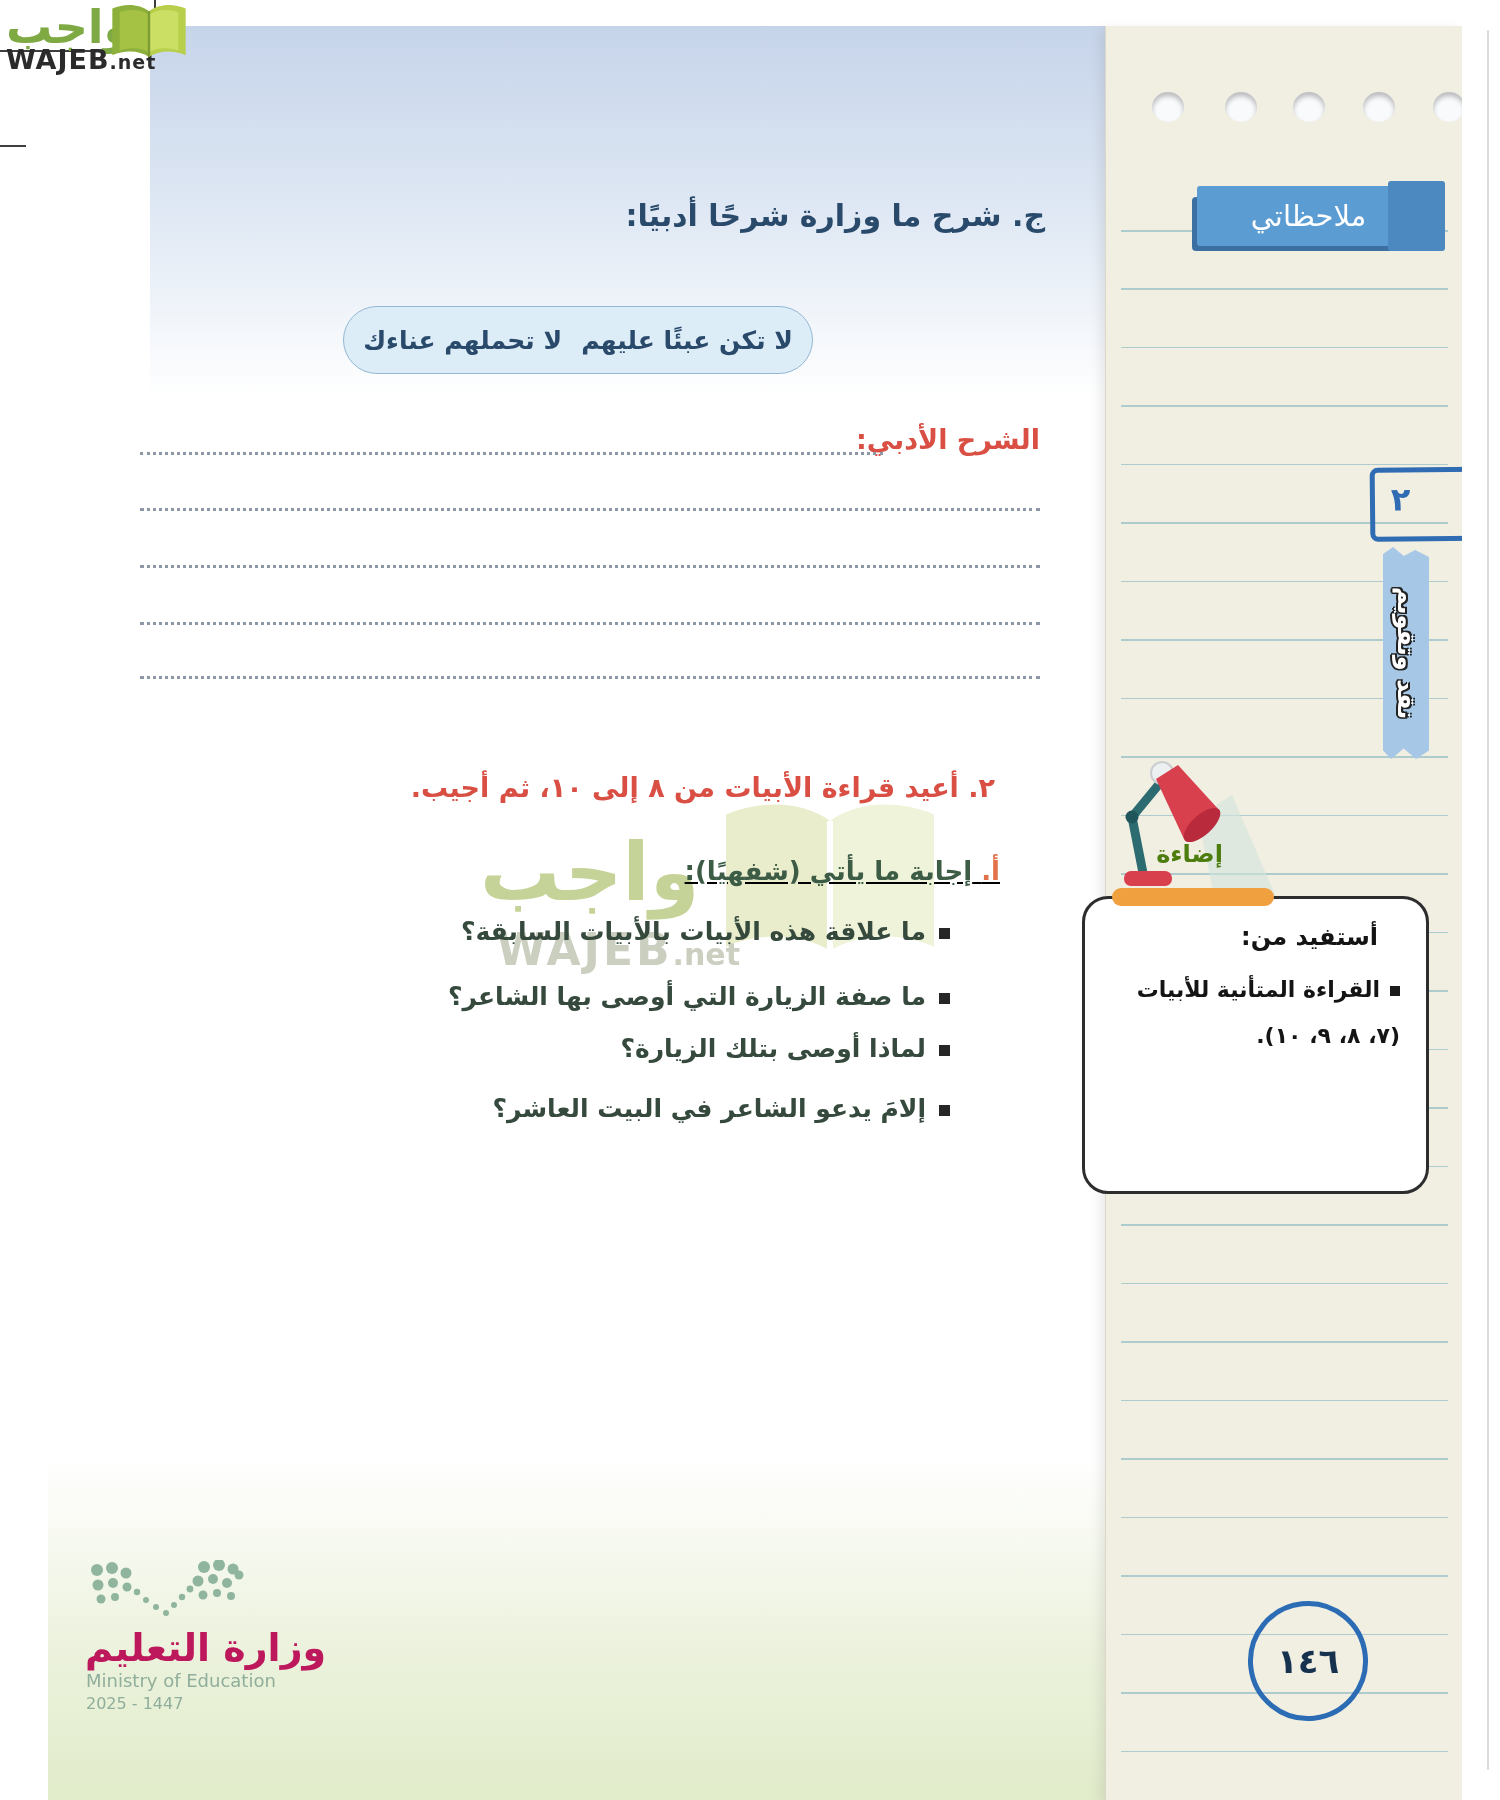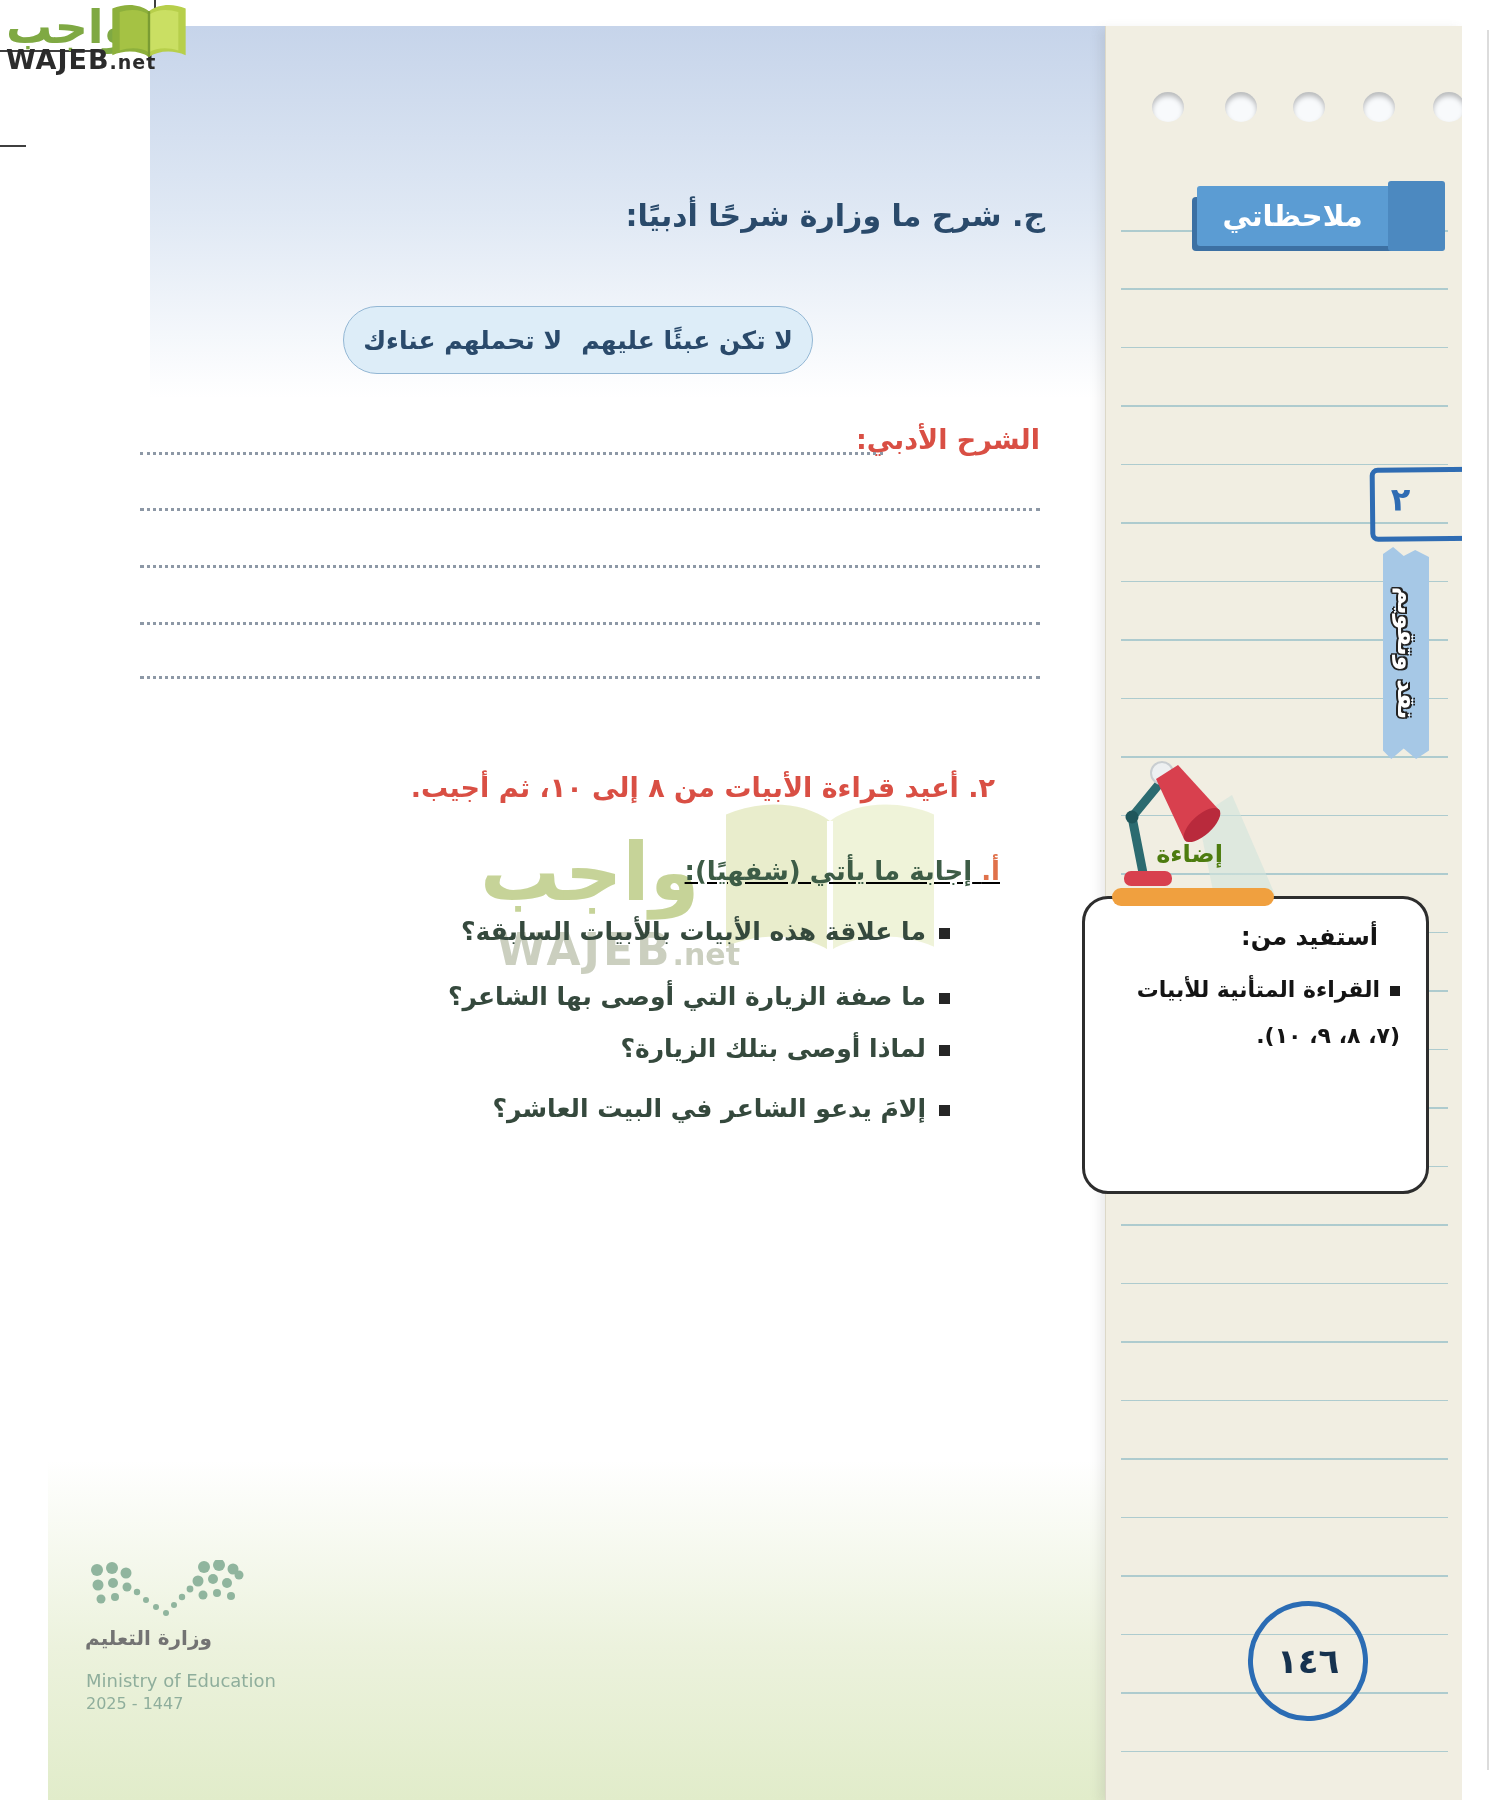--- a/index.html
+++ b/index.html
@@ -36,37 +36,37 @@
   .question{font-size:25px;font-weight:bold;color:#35493d;direction:rtl;white-space:nowrap;z-index:2;}
   .question .sq{display:inline-block;width:11px;height:11px;background:#262626;margin-left:13px;vertical-align:middle;}
 
   
   .wm{z-index:1;pointer-events:none;}
   .wm-ar{left:480px;top:833px;font-size:80px;font-weight:bold;color:#a9bd62;opacity:.65;direction:rtl;line-height:1;}
   .wm-en{left:497px;top:928px;font-size:44px;font-weight:900;color:#c2c7b5;letter-spacing:3px;opacity:.85;line-height:1;}
   .wm-en .net{font-size:30px;letter-spacing:0;}
 
   
-  .min-ar{left:85px;top:1626px;font-size:20px;font-weight:bold;color:#737373;direction:rtl;z-index:2;}
+  .min-ar{left:85px;top:1626px;font-size:38px;font-weight:bold;color:#be185d;direction:rtl;z-index:2;}
   .min-en{left:86px;top:1670px;font-size:18px;color:#8fae9c;z-index:2;}
   .min-yr{left:86px;top:1694px;font-size:16px;color:#8fae9c;z-index:2;}
 
   
   .sidebar{left:1105px;top:26px;width:357px;height:1774px;background:#f1eee2;
     border-left:1px solid #dcd8c8;box-shadow:-5px 3px 10px rgba(90,90,90,.12);z-index:3;}
   .ruled{position:absolute;left:15px;top:204px;width:327px;height:1570px;
     background:repeating-linear-gradient(to bottom,#a2c5cb 0,#a2c5cb 1.5px,transparent 1.5px,transparent 58.5px);opacity:.85;}
   .hole{position:absolute;width:32px;height:30px;border-radius:50%;background:#f8fafc;
     box-shadow:inset 0 4px 5px rgba(0,0,0,.25);top:66px;}
 
   .banner-shadow{left:1192px;top:197px;width:252px;height:54px;background:#3c70a3;border-radius:4px;z-index:5;}
   .banner-main{left:1197px;top:186px;width:248px;height:60px;background:#5b9cd3;border-radius:3px;z-index:6;}
   .banner-cap{left:1388px;top:181px;width:57px;height:70px;background:#4c89c0;border-radius:3px;z-index:7;}
   .banner-text{left:1197px;top:186px;width:191px;height:60px;display:flex;align-items:center;justify-content:center;
-    color:#fff;font-size:29px;font-weight:bold;direction:rtl;z-index:8;}
+    color:#fff;font-size:29px;font-weight:normal;direction:rtl;z-index:8;padding-left:16px;}
 
   .tab2{left:1370px;top:467px;width:145px;height:64px;border:5px solid #2f6cb3;border-radius:8px;
     transform:rotate(-.6deg);z-index:6;}
   .tab2 span{position:absolute;left:16px;top:8px;font-size:32px;font-weight:bold;color:#2f6cb3;}
 
   .ribbon{left:1383px;top:547px;width:46px;height:212px;background:#a6c8e6;z-index:6;
     clip-path:polygon(0 7px,22% 0,45% 9px,70% 3px,100% 10px,100% 96%,72% 100%,45% 95%,18% 100%,0 96%);}
   .ribbon-text{position:absolute;top:50%;left:50%;transform:translate(-50%,-50%) rotate(90deg);
     white-space:nowrap;direction:rtl;font-size:24px;font-weight:bold;color:#fff;letter-spacing:1px;
     text-shadow:-1.5px -1.5px 0 #222,1.5px -1.5px 0 #222,-1.5px 1.5px 0 #222,1.5px 1.5px 0 #222,0 2px 0 #222;}

